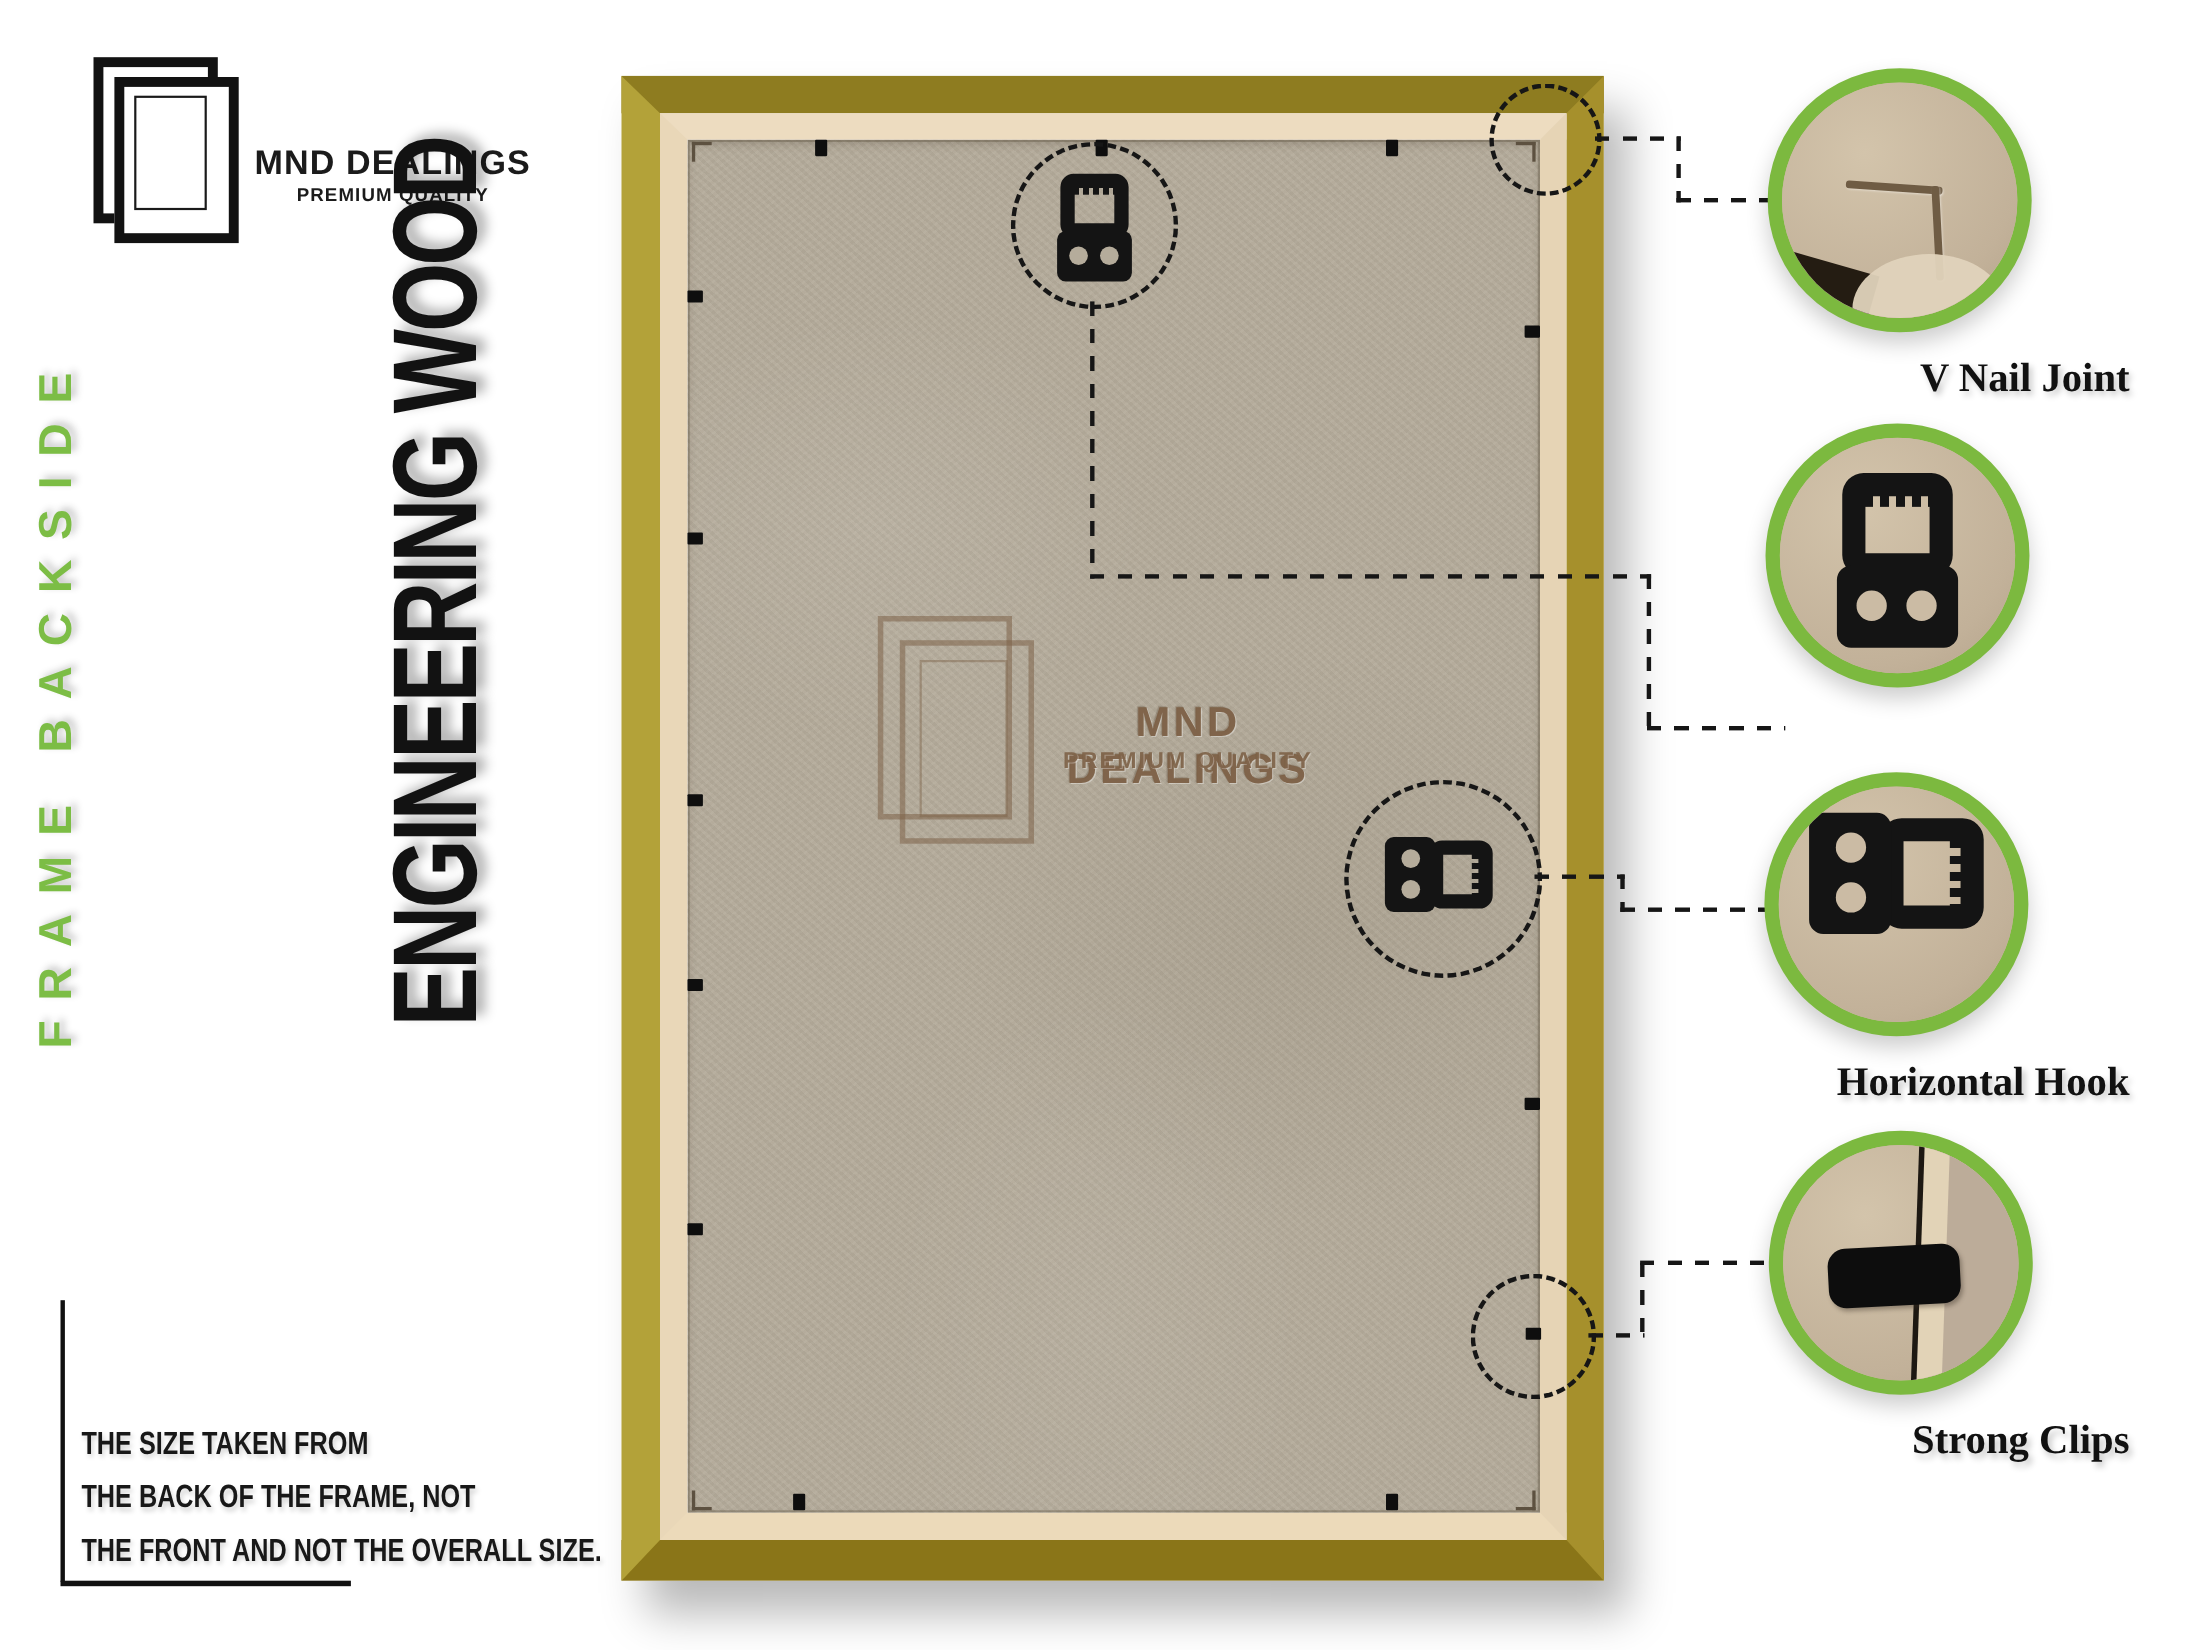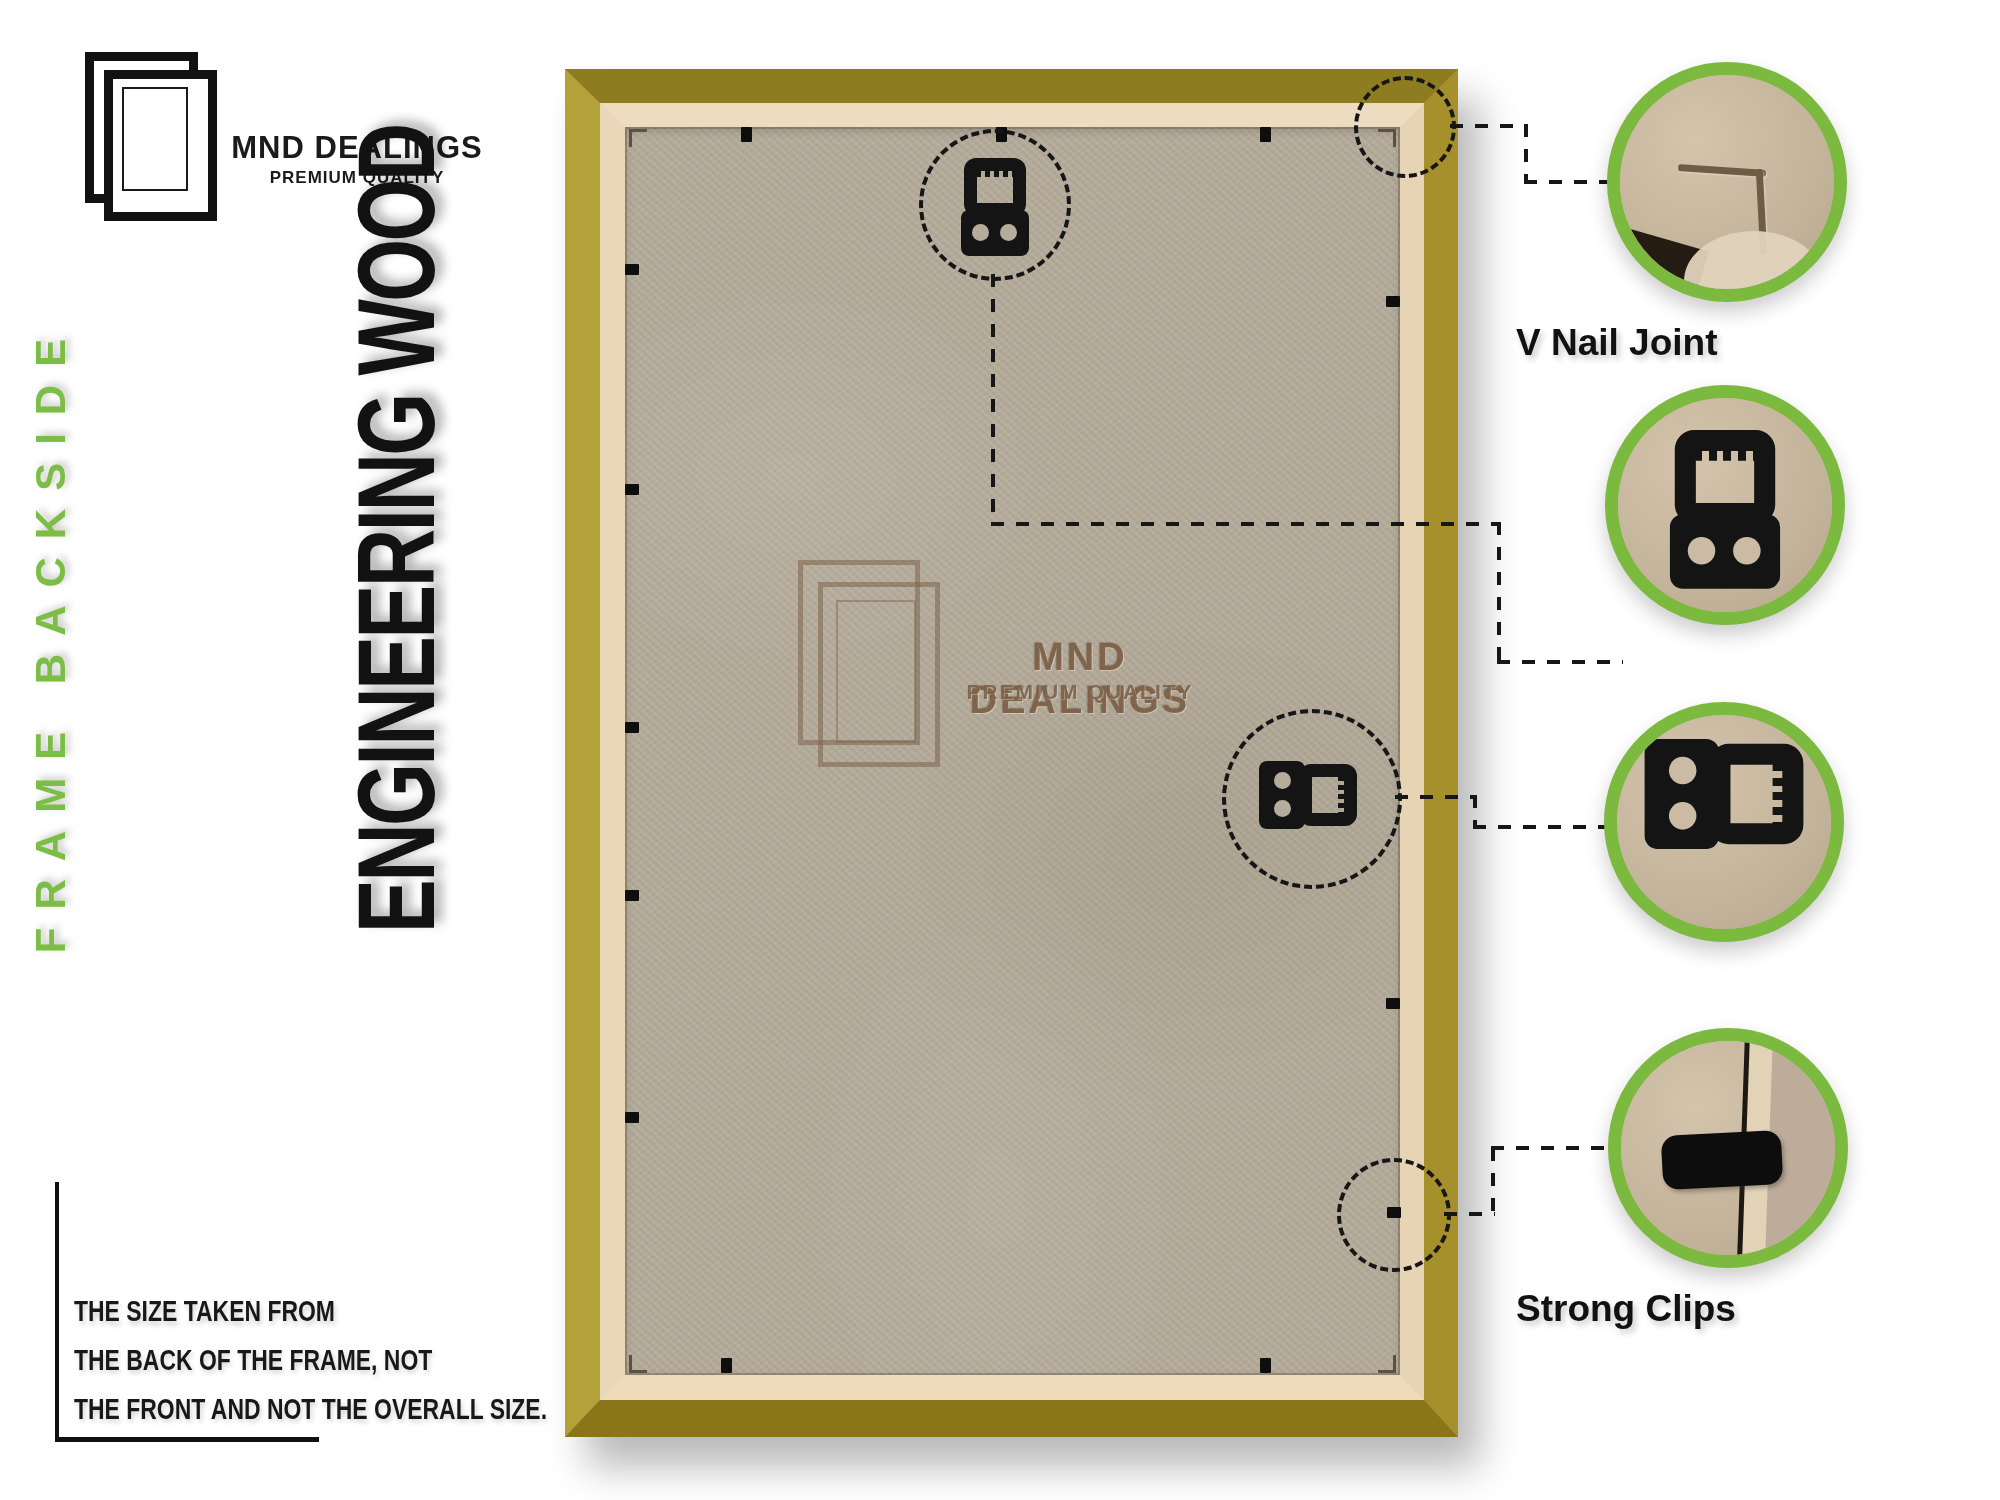--- a/index.html
+++ b/index.html
@@ -76,22 +76,22 @@
       background:repeating-linear-gradient(90deg,#161616 0 13px,transparent 13px 25px);}
   .dash-v{position:absolute;width:4px;
       background:repeating-linear-gradient(180deg,#161616 0 13px,transparent 13px 25px);}
 
   
   .callout-circle{position:absolute;width:240px;height:240px;border-radius:50%;box-sizing:border-box;
       border:13px solid #7cb93f;overflow:hidden;background:#cbbba4;
       box-shadow:0 10px 20px rgba(0,0,0,.2);}
   .callout-circle .inner{position:absolute;inset:0;
       background:radial-gradient(circle at 35% 30%, #d3c4ab, #c2b199 70%, #b4a38b);}
-  .callout-label{position:absolute;width:420px;text-align:left;
-      font-family:Liberation Sans, sans-serif;font-weight:bold;font-size:37px;color:#111;
+  .callout-label{position:absolute;width:420px;text-align:right;
+      font-family:Liberation Serif, serif;font-weight:bold;font-size:37px;color:#111;
       text-shadow:3px 4px 6px rgba(0,0,0,.22);white-space:nowrap;}
 
   
   .groove{position:absolute;background:#6f5c44;border-radius:3px;box-shadow:1px 1px 2px rgba(255,255,255,.4);}
   .vn-dark{position:absolute;left:-14px;bottom:-10px;width:96px;height:62px;background:#241c12;
       transform:rotate(16deg);}
   .vn-light{position:absolute;left:64px;bottom:-42px;width:140px;height:100px;border-radius:50%;
       background:rgba(224,211,188,.95);}
 
   
@@ -236,20 +236,21 @@
       <div class="hook" style="left:75px;top:30px;transform:rotate(90deg) scale(1.62);transform-origin:center center;">
         <div class="ring"></div>
         <div class="teeth"></div>
         <div class="plate">
           <div class="hole h1"></div>
           <div class="hole h2"></div>
         </div>
       </div>
     </div>
   </div>
+  <div class="callout-label" style="left:1516px;top:962px;">Horizontal Hook</div>
 
   <div class="callout-circle" style="left:1608px;top:1028px;">
     <div class="inner">
       <div class="sc-right"></div>
       <div class="sc-cream"></div>
       <div class="sc-line"></div>
       <div class="sc-clip"></div>
     </div>
   </div>
   <div class="callout-label" style="left:1516px;top:1288px;">Strong Clips</div>

